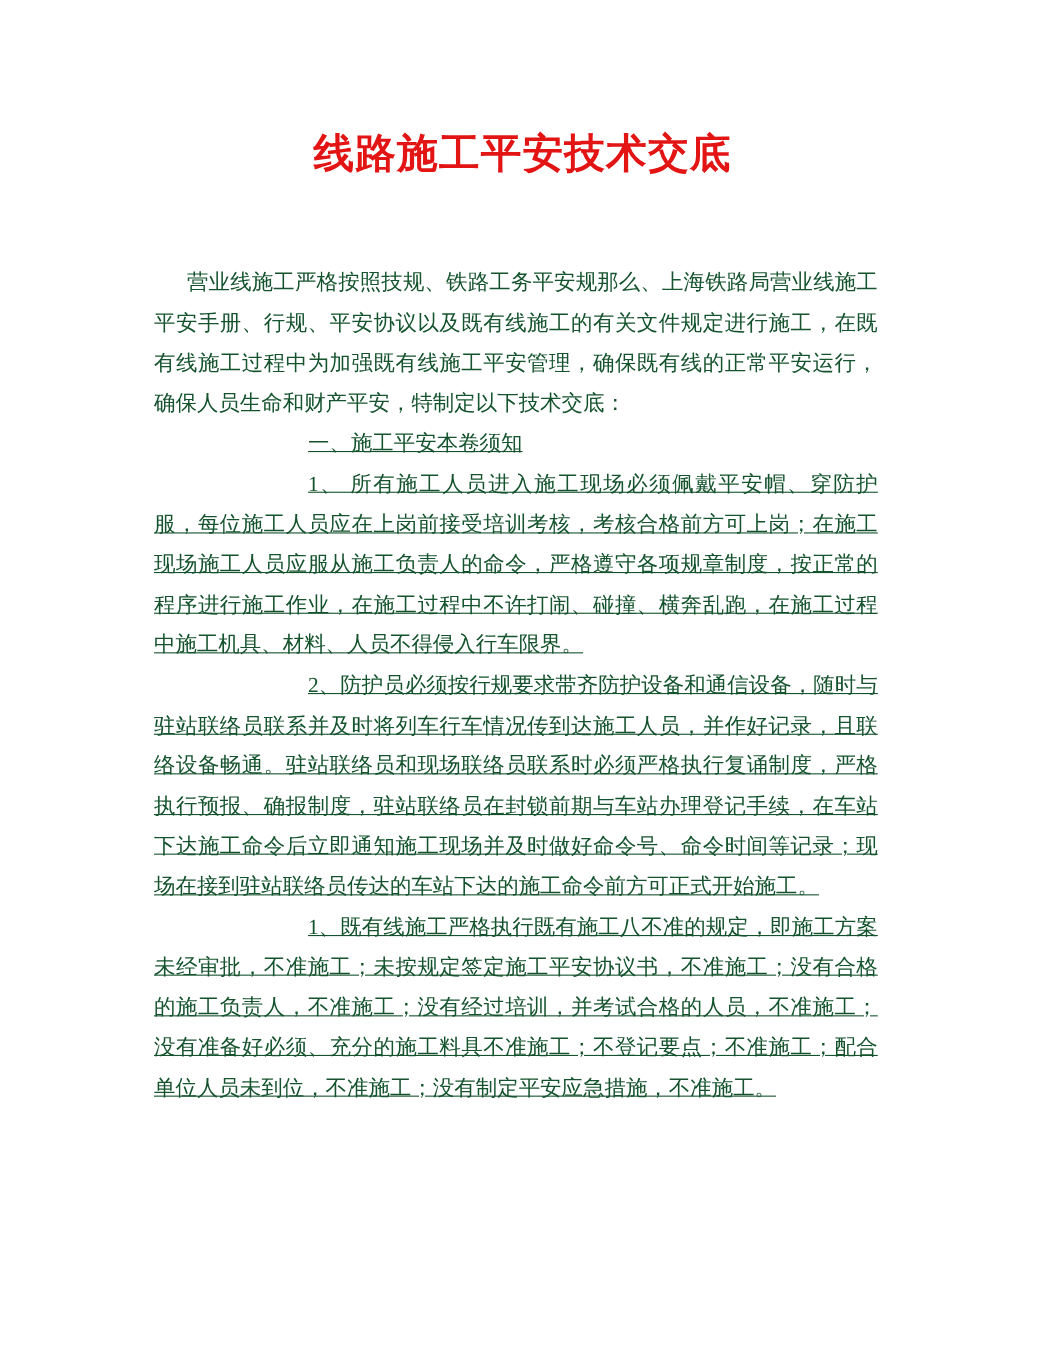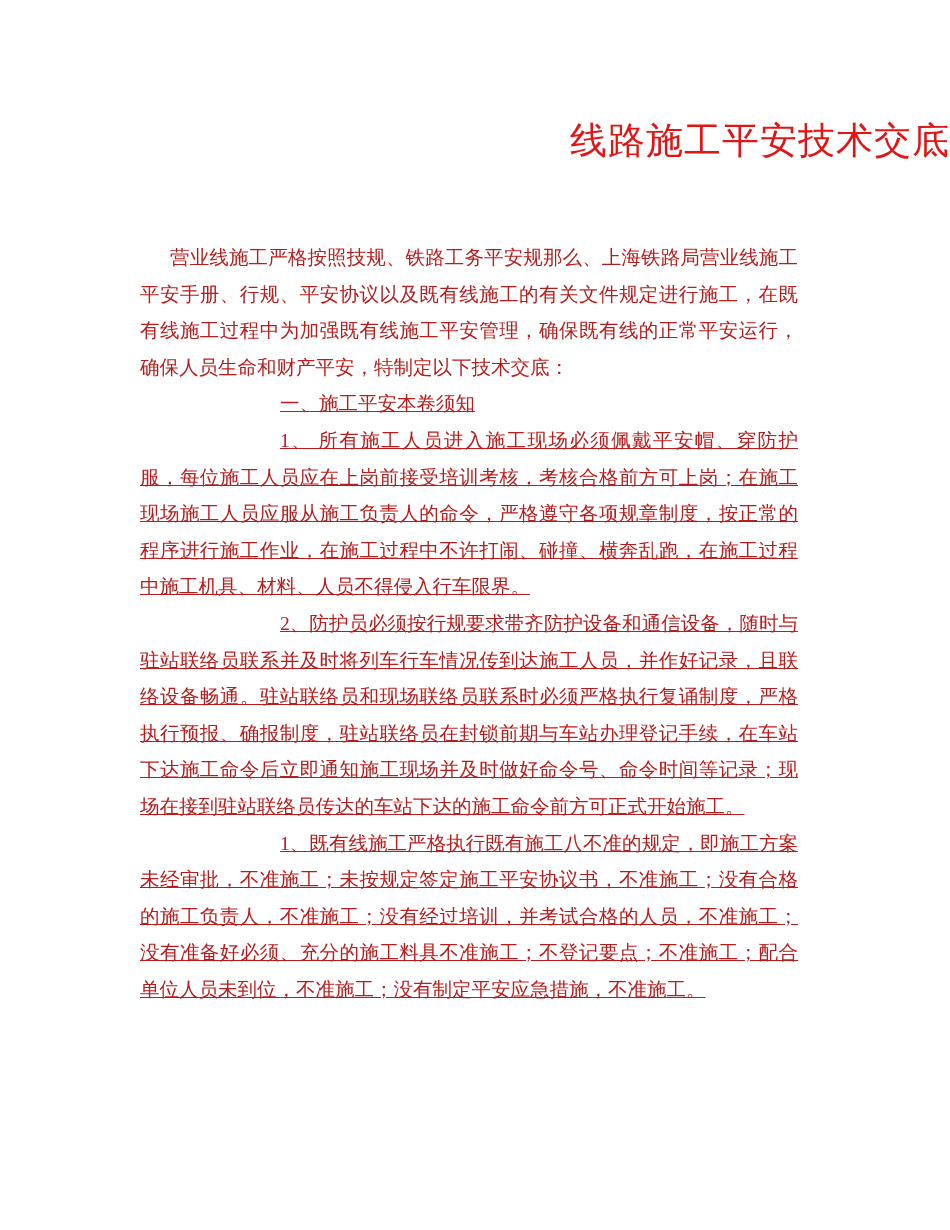--- a/index.html
+++ b/index.html
@@ -10,24 +10,24 @@
   .page {
     position: relative;
     width: 950px;
     height: 1230px;
     background: #ffffff;
     overflow: hidden;
     font-family: "Liberation Serif", "DejaVu Serif", serif;
   }
   .doc-title {
     margin: 118px 0 0 0;
-    text-align: right;
+    text-align: center;
     font-size: 37px;
     line-height: 46px;
-    font-weight: normal;
+    font-weight: bold;
     letter-spacing: 1px;
     color: #e31414; 
   }
   .doc-body {
     margin: 76px 0 0 140px;
     width: 658px;
     font-size: 19.5px;
     line-height: 36.6px;
     color: #3e3e3e;
     text-align: justify;
@@ -46,21 +46,21 @@
     text-decoration: underline;
   }
 </style>
 </head>
 <body>
 
 <div class="page">
 
   <h1 class="doc-title" style="color: rgb(227, 20, 20);">线路施工平安技术交底</h1>
 
-  <div class="doc-body" style="color: #b91c1c;">
+  <div class="doc-body" style="color: #14532d;">
 
     <p class="indent-intro">营业线施工严格按照技规、铁路工务平安规那么、上海铁路局营业线施工平安手册、行规、平安协议以及既有线施工的有关文件规定进行施工，在既有线施工过程中为加强既有线施工平安管理，确保既有线的正常平安运行，确保人员生命和财产平安，特制定以下技术交底：</p>
 
     <p class="indent-deep">一、施工平安本卷须知</p>
 
     <p class="indent-deep">1、 所有施工人员进入施工现场必须佩戴平安帽、穿防护服，每位施工人员应在上岗前接受培训考核，考核合格前方可上岗；在施工现场施工人员应服从施工负责人的命令，严格遵守各项规章制度，按正常的程序进行施工作业，在施工过程中不许打闹、碰撞、横奔乱跑，在施工过程中施工机具、材料、人员不得侵入行车限界。</p>
 
     <p class="indent-deep">2、防护员必须按行规要求带齐防护设备和通信设备，随时与驻站联络员联系并及时将列车行车情况传到达施工人员，并作好记录，且联络设备畅通。驻站联络员和现场联络员联系时必须严格执行复诵制度，严格执行预报、确报制度，驻站联络员在封锁前期与车站办理登记手续，在车站下达施工命令后立即通知施工现场并及时做好命令号、命令时间等记录；现场在接到驻站联络员传达的车站下达的施工命令前方可正式开始施工。</p>
 
 

